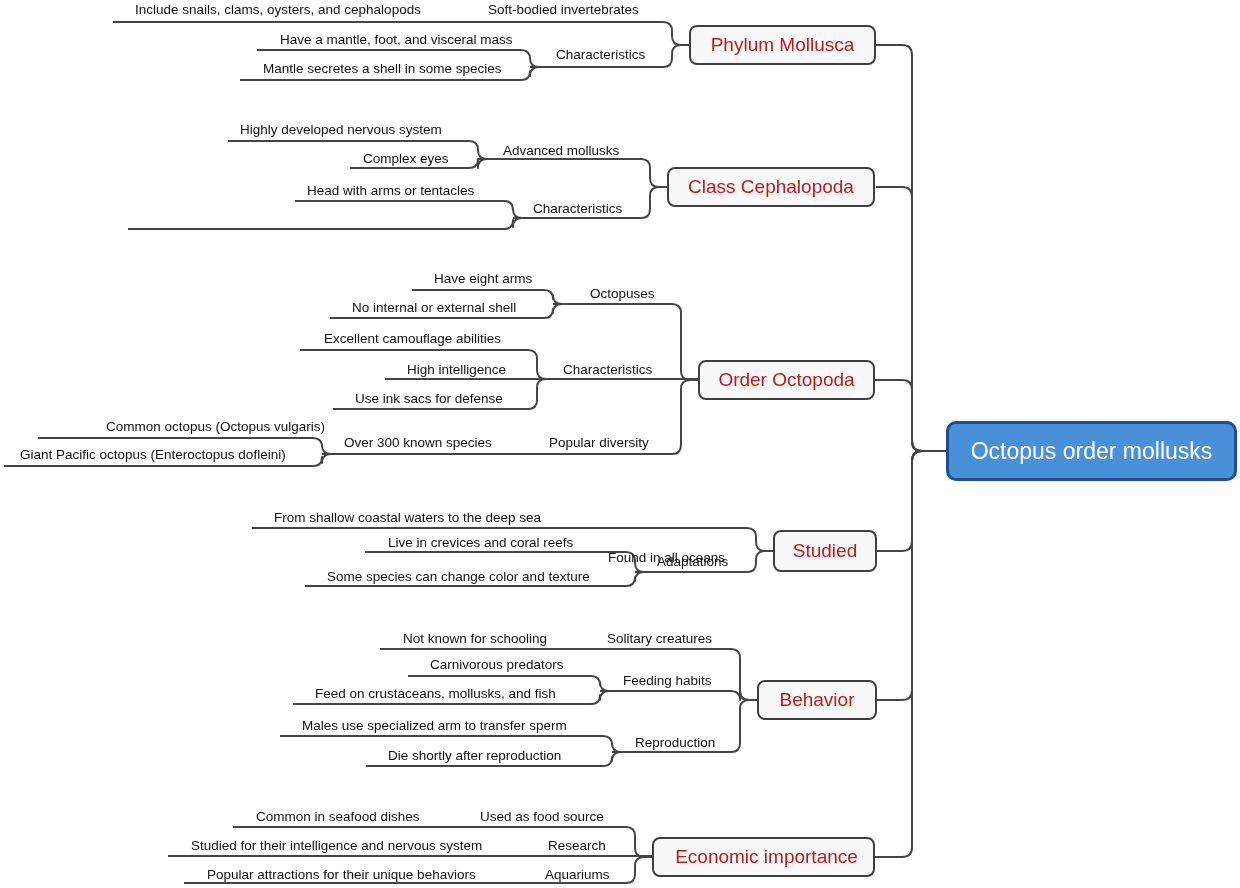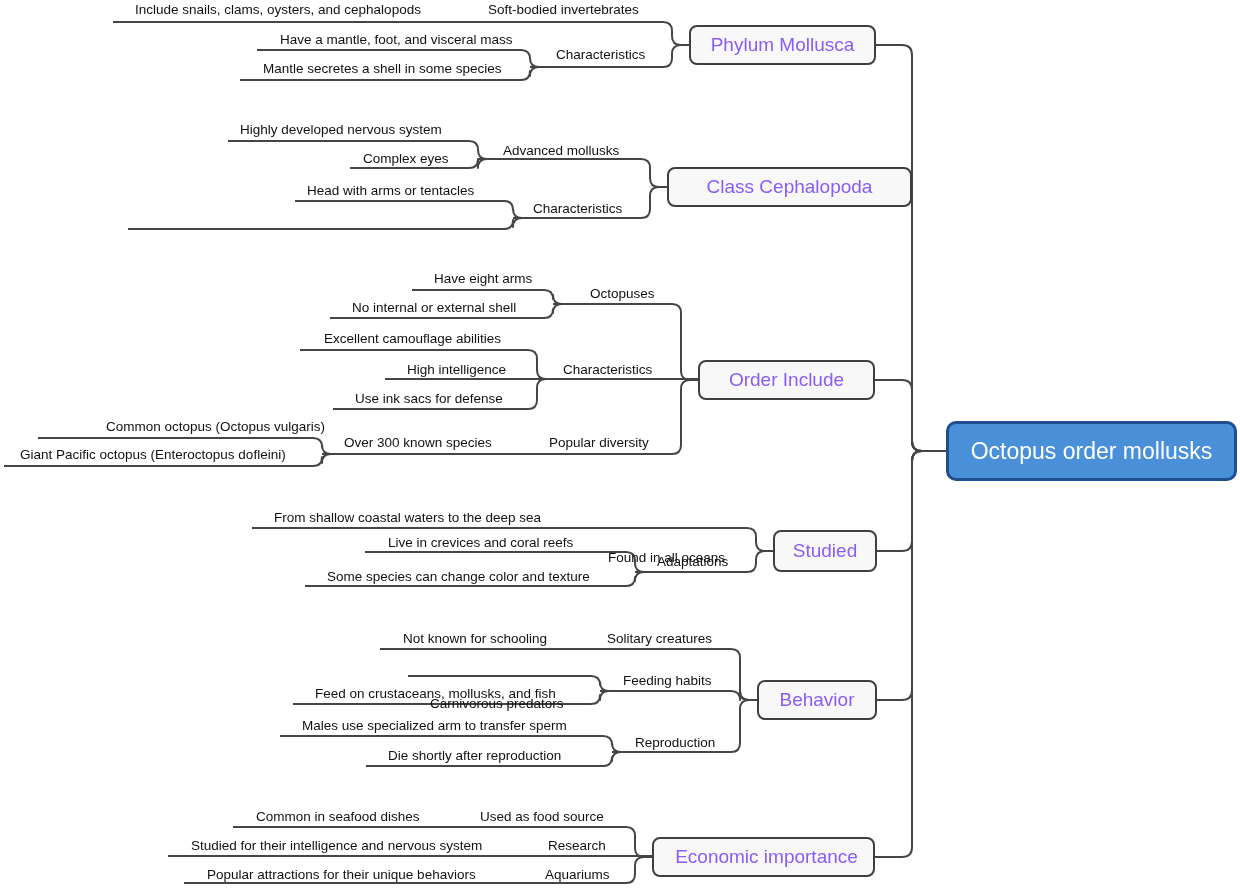--- a/index.html
+++ b/index.html
@@ -10,21 +10,21 @@
   #links{position:absolute;left:0;top:0;}
   #links path{fill:none;stroke:var(--line-color,#454545);stroke-width:2;stroke-linejoin:round;}
   .text-node{
     position:absolute;font-size:13.5px;line-height:14px;white-space:nowrap;
     color:var(--text-color,#111111);cursor:pointer;
   }
   .node-box{
     position:absolute;display:flex;align-items:center;justify-content:center;
     box-sizing:border-box;border:2px solid var(--branch-border,#3f3f3f);
     background:var(--branch-fill,#f8f8f8);border-radius:8px;
-    font-size:19px;color:#8b5cf6;white-space:nowrap;cursor:pointer;
+    font-size:19px;color:#b91c1c;white-space:nowrap;cursor:pointer;
   }
   .node-box.root{
     border:3px solid var(--root-border,#1F4E91);background:var(--root-fill,#4A90D9);
     color:var(--root-text,#ffffff);font-size:23px;border-radius:10px;
   }
 </style>
 </head>
 <body>
 
 <div class="canvas" id="canvas" style="--line-color: #454545; --text-color: #111111; --branch-fill: #F8F8F8; --branch-border: #3F3F3F; --root-fill: #4A90D9; --root-border: #1F4E91; --root-text: #FFFFFF;">
@@ -81,30 +81,30 @@
       <span>Octopus order mollusks</span>
     </div>
     <div class="node-box" style="left: 689px; top: 25px; width: 187px; height: 40px;">
       <span>Phylum Mollusca</span>
     </div>
     <div class="text-node" style="left: 488px; top: 3px;">Soft-bodied invertebrates</div>
     <div class="text-node" style="left: 135px; top: 3px;">Include snails, clams, oysters, and cephalopods</div>
     <div class="text-node" style="left: 556px; top: 48px;">Characteristics</div>
     <div class="text-node" style="left: 280px; top: 33px;">Have a mantle, foot, and visceral mass</div>
     <div class="text-node" style="left: 263px; top: 62px;">Mantle secretes a shell in some species</div>
-    <div class="node-box" style="left: 667px; top: 167px; width: 245px; height: 40px;">
+    <div class="node-box" style="left: 667px; top: 167px; width: 208px; height: 40px;">
       <span>Class Cephalopoda</span>
     </div>
     <div class="text-node" style="left: 503px; top: 144px;">Advanced mollusks</div>
     <div class="text-node" style="left: 240px; top: 123px;">Highly developed nervous system</div>
     <div class="text-node" style="left: 363px; top: 152px;">Complex eyes</div>
     <div class="text-node" style="left: 533px; top: 202px;">Characteristics</div>
     <div class="text-node" style="left: 307px; top: 184px;">Head with arms or tentacles</div>
     <div class="node-box" style="left: 698px; top: 360px; width: 177px; height: 40px;">
-      <span>Order Include</span>
+      <span>Order Octopoda</span>
     </div>
     <div class="text-node" style="left: 590px; top: 287px;">Octopuses</div>
     <div class="text-node" style="left: 434px; top: 272px;">Have eight arms</div>
     <div class="text-node" style="left: 352px; top: 301px;">No internal or external shell</div>
     <div class="text-node" style="left: 563px; top: 363px;">Characteristics</div>
     <div class="text-node" style="left: 324px; top: 332px;">Excellent camouflage abilities</div>
     <div class="text-node" style="left: 407px; top: 363px;">High intelligence</div>
     <div class="text-node" style="left: 355px; top: 392px;">Use ink sacs for defense</div>
     <div class="text-node" style="left: 549px; top: 436px;">Popular diversity</div>
     <div class="text-node" style="left: 344px; top: 436px;">Over 300 known species</div>
@@ -117,21 +117,21 @@
     <div class="text-node" style="left: 274px; top: 511px;">From shallow coastal waters to the deep sea</div>
     <div class="text-node" style="left: 657px; top: 555px;">Adaptations</div>
     <div class="text-node" style="left: 388px; top: 536px;">Live in crevices and coral reefs</div>
     <div class="text-node" style="left: 327px; top: 570px;">Some species can change color and texture</div>
     <div class="node-box" style="left: 757px; top: 680px; width: 120px; height: 40px;">
       <span>Behavior</span>
     </div>
     <div class="text-node" style="left: 607px; top: 632px;">Solitary creatures</div>
     <div class="text-node" style="left: 403px; top: 632px;">Not known for schooling</div>
     <div class="text-node" style="left: 623px; top: 674px;">Feeding habits</div>
-    <div class="text-node" style="left: 430px; top: 658px; margin-top: 39px;">Carnivorous predators</div>
+    <div class="text-node" style="left: 430px; top: 658px;">Carnivorous predators</div>
     <div class="text-node" style="left: 315px; top: 687px;">Feed on crustaceans, mollusks, and fish</div>
     <div class="text-node" style="left: 635px; top: 736px;">Reproduction</div>
     <div class="text-node" style="left: 302px; top: 719px;">Males use specialized arm to transfer sperm</div>
     <div class="text-node" style="left: 388px; top: 749px;">Die shortly after reproduction</div>
     <div class="node-box" style="left: 652px; top: 837px; width: 223px; height: 40px; padding-left: 6px;">
       <span>Economic importance</span>
     </div>
     <div class="text-node" style="left: 480px; top: 810px;">Used as food source</div>
     <div class="text-node" style="left: 256px; top: 810px;">Common in seafood dishes</div>
     <div class="text-node" style="left: 548px; top: 839px;">Research</div>

